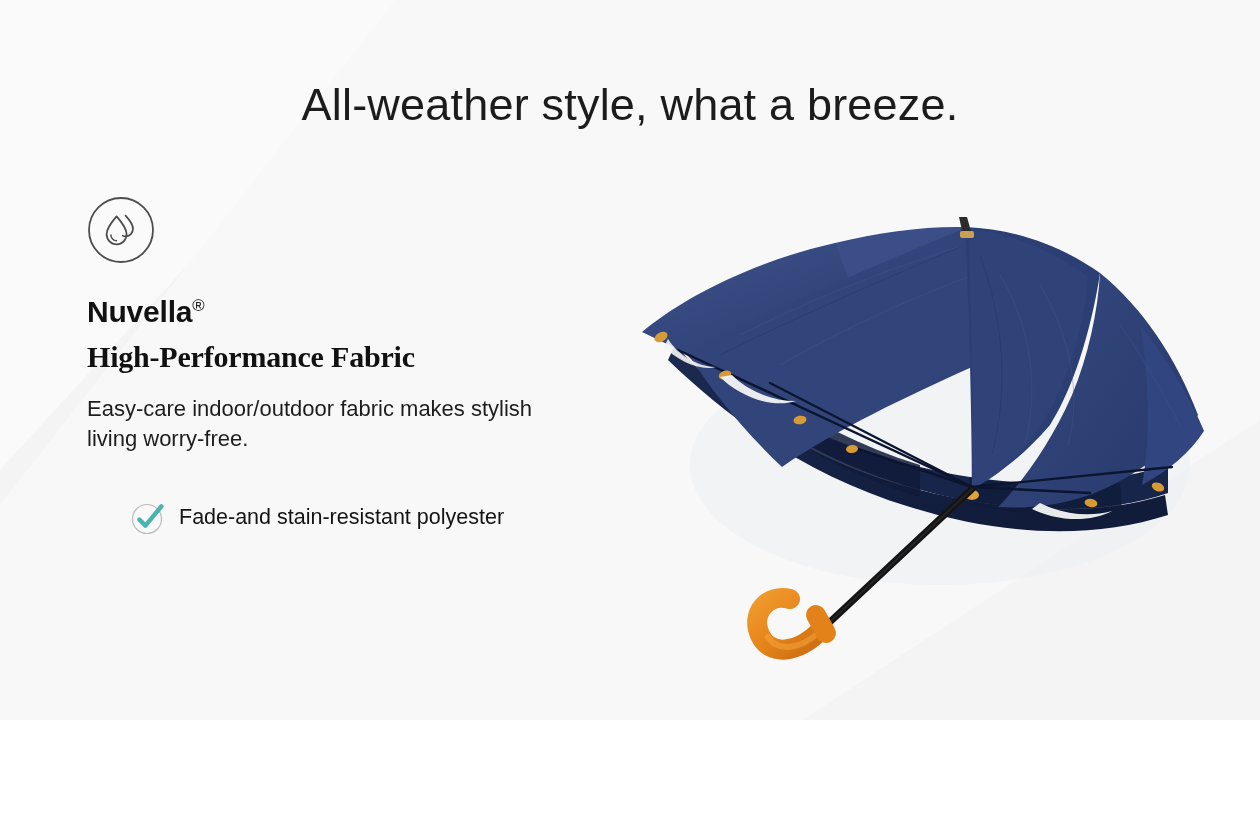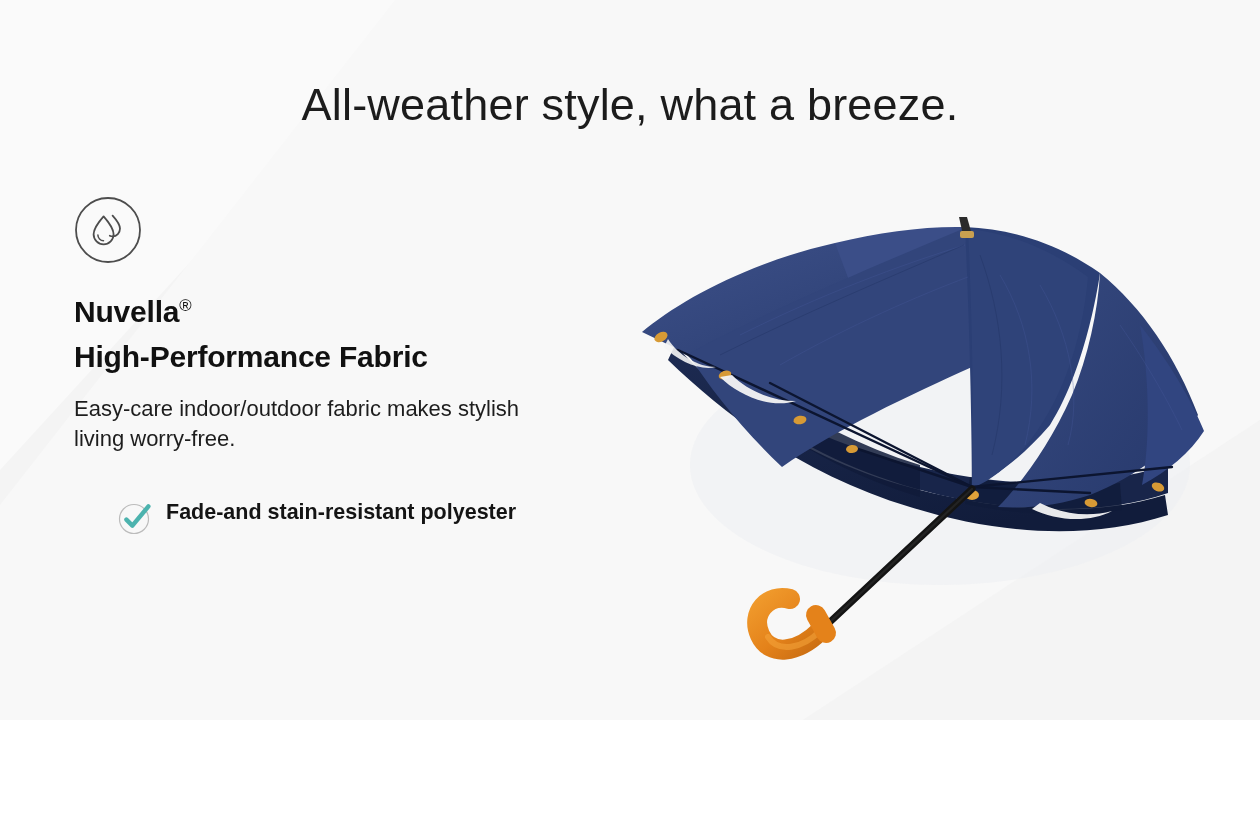--- a/index.html
+++ b/index.html
@@ -57,21 +57,21 @@
     font-weight: 300;
     letter-spacing: .2px;
     color: #1c1c1c;
     line-height: 1;
     white-space: nowrap;
   }
 
   
   .left-col {
     position: absolute;
-    left: 74px;
+    left: 87px;
     top: 196px;
     width: 540px;
   }
 
   .feature-icon {
     width: 68px;
     height: 68px;
     display: block;
   }
 
@@ -83,42 +83,42 @@
     line-height: 1.5;
     letter-spacing: -0.2px;
   }
   .fabric-title .reg {
     font-size: 0.56em;
     vertical-align: super;
     line-height: 0;
     font-weight: normal;
   }
   .brand-line { display: block; }
-  .product-line { display: block; }
+  .product-line { display: block; font-family: Liberation Serif, serif; }
 
   .fabric-desc {
     margin-top: 15px;
     font-size: 22px;
     font-weight: 400;
     color: #1d1d1d;
     line-height: 1.36;
     width: 500px;
   }
 
   
   .checklist {
     margin-top: 47px;
     padding: 0;
     list-style: none;
   }
   .check-item {
     display: flex;
+    align-items: center;
     margin-bottom: 22px;
     margin-left: 44px;
-    font-weight: bold;
   }
   .check-item:last-child { margin-bottom: 0; }
 
   .check-mark {
     width: 34px;
     height: 34px;
     flex: 0 0 34px;
     display: block;
     overflow: visible;
   }

